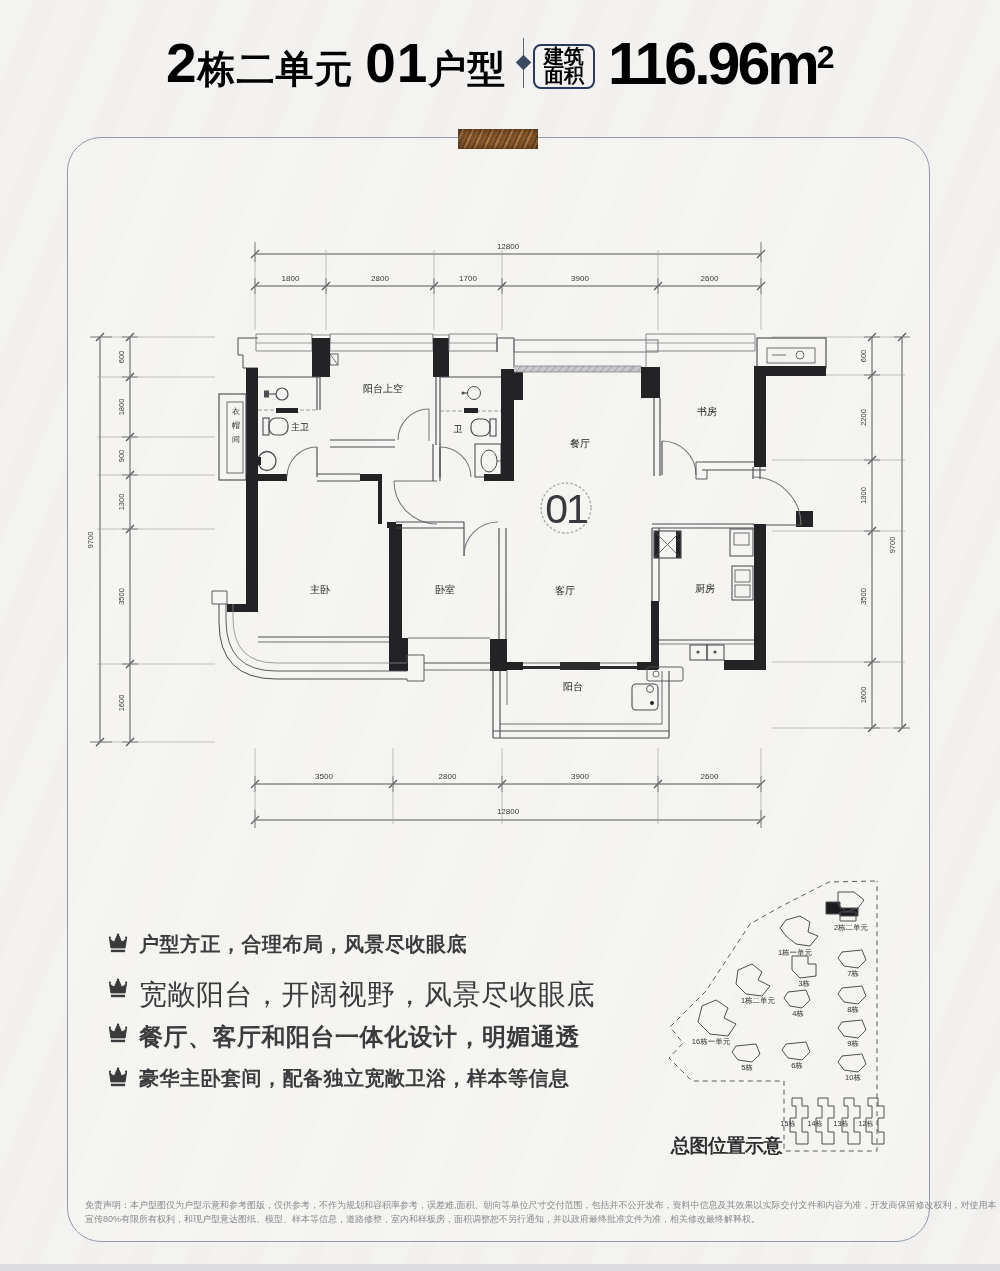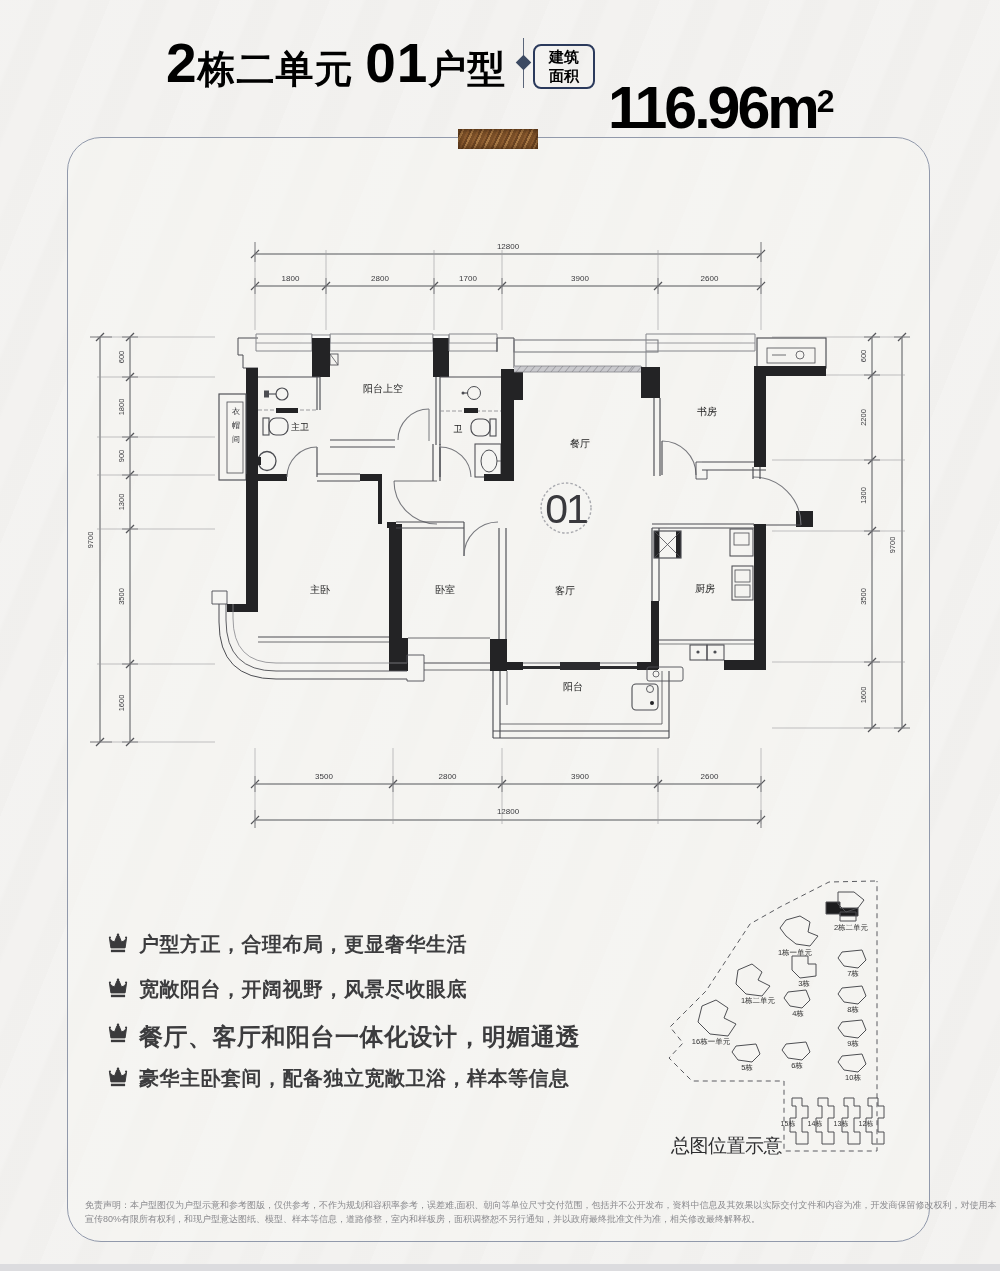--- a/index.html
+++ b/index.html
@@ -21,23 +21,23 @@
 <div class="abs" style="left:67px;top:137px;width:861px;height:1103px;border:1px solid #9199ab;border-radius:34px;background:rgba(246,245,243,0.55);"></div>
 
 <div class="abs" style="left:458px;top:129px;width:80px;height:20px;background:repeating-linear-gradient(115deg,#8a5a2e 0 2px,#6b4423 2px 4px,#a87844 4px 6px,#7a4f28 6px 9px);box-shadow:inset 0 0 6px rgba(40,20,5,0.75);"></div>
 
 <div class="abs navy" style="left:166px;top:31px;font-size:38px;font-weight:bold;letter-spacing:1px;white-space:nowrap;"><span style="font-size:55px;">2</span>栋二单元 <span style="font-size:55px;">01</span>户型</div>
 
 <div class="abs" style="left:523px;top:38px;width:1px;height:50px;background:#5a6579;"></div>
 
 <div class="abs" style="left:518px;top:57px;width:11px;height:11px;background:#3c4a62;transform:rotate(45deg);"></div>
 
-<div class="abs navy" style="left:533px;top:44px;width:58px;height:40px;border:2px solid #2b3a5c;border-radius:8px;text-align:center;font-weight:bold;font-size:15px;line-height:19px;padding-top:1px;">建筑<br>面积</div>
-
-<div class="abs navy" style="left:608px;top:30px;font-size:59px;font-weight:bold;white-space:nowrap;letter-spacing:-3px;margin-top:44px;">116.96m<span style="font-size:32px;vertical-align:16px;">2</span></div>
+<div class="abs navy" style="left:533px;top:44px;width:58px;height:40px;border:2px solid #2b3a5c;border-radius:8px;text-align:center;font-weight:bold;font-size:20px;line-height:19px;padding-top:1px;">建筑<br>面积</div>
+
+<div class="abs navy" style="left:608px;top:30px;font-size:59px;font-weight:bold;white-space:nowrap;letter-spacing:-3px;">116.96m<span style="font-size:32px;vertical-align:16px;">2</span></div>
 
 <svg class="abs" style="left:0;top:0;" width="1000" height="900" viewBox="0 0 1000 900" fill="none">
 
 <g stroke="#55565a" stroke-width="0.8">
       <line x1="255" y1="254" x2="761" y2="254" stroke-width="1"></line>
       <line x1="255" y1="242" x2="255" y2="262"></line>
       <line x1="761" y1="242" x2="761" y2="262"></line>
       <line x1="251" y1="258" x2="259" y2="250" stroke="#55565a" stroke-width="1.2"></line>
       <line x1="757" y1="258" x2="765" y2="250" stroke="#55565a" stroke-width="1.2"></line>
     </g>
@@ -470,31 +470,31 @@
 </svg>
 
 <svg class="abs" style="left:103px;top:932px;" width="30" height="22" viewBox="0 0 16 18">
     <path d="M2.2 13 L1 5 Q3.5 8.5 5.2 8 L7.2 3 Q8 1.8 8.8 3 L10.8 8 Q12.5 8.5 15 5 L13.8 13 Z" fill="#3a3a3c" stroke="#3a3a3c" stroke-width="0.8" stroke-linejoin="round"></path>
     <path d="M2.2 14.5 L13.8 14.5 L13.8 16.5 L2.2 16.5 Z" fill="#3a3a3c"></path>
     <circle cx="8" cy="2.2" r="1" fill="#3a3a3c"></circle>
     <circle cx="1.4" cy="4.6" r="0.9" fill="#3a3a3c"></circle>
     <circle cx="14.6" cy="4.6" r="0.9" fill="#3a3a3c"></circle>
   </svg>
 
-<div class="abs" style="left:139px;top:931px;font-size:20px;font-weight:bold;color:#3c3c3e;letter-spacing:0.5px;white-space:nowrap;">户型方正，合理布局，更显奢华生活</div>
+<div class="abs" style="left:139px;top:931px;font-size:20px;font-weight:bold;color:#3c3c3e;letter-spacing:0.5px;white-space:nowrap;">户型方正，合理布局，风景尽收眼底</div>
 
 <svg class="abs" style="left:103px;top:977px;" width="30" height="22" viewBox="0 0 16 18">
     <path d="M2.2 13 L1 5 Q3.5 8.5 5.2 8 L7.2 3 Q8 1.8 8.8 3 L10.8 8 Q12.5 8.5 15 5 L13.8 13 Z" fill="#3a3a3c" stroke="#3a3a3c" stroke-width="0.8" stroke-linejoin="round"></path>
     <path d="M2.2 14.5 L13.8 14.5 L13.8 16.5 L2.2 16.5 Z" fill="#3a3a3c"></path>
     <circle cx="8" cy="2.2" r="1" fill="#3a3a3c"></circle>
     <circle cx="1.4" cy="4.6" r="0.9" fill="#3a3a3c"></circle>
     <circle cx="14.6" cy="4.6" r="0.9" fill="#3a3a3c"></circle>
   </svg>
 
-<div class="abs" style="left:139px;top:976px;font-size:20px;font-weight:bold;color:#3c3c3e;letter-spacing:0.5px;white-space:nowrap;">宽敞阳台，开阔视野，风景尽收眼底</div>
+<div class="abs" style="left:139px;top:976px;font-size:28px;font-weight:normal;color:#3c3c3e;letter-spacing:0.5px;white-space:nowrap;">宽敞阳台，开阔视野，风景尽收眼底</div>
 
 <svg class="abs" style="left:103px;top:1022px;" width="30" height="22" viewBox="0 0 16 18">
     <path d="M2.2 13 L1 5 Q3.5 8.5 5.2 8 L7.2 3 Q8 1.8 8.8 3 L10.8 8 Q12.5 8.5 15 5 L13.8 13 Z" fill="#3a3a3c" stroke="#3a3a3c" stroke-width="0.8" stroke-linejoin="round"></path>
     <path d="M2.2 14.5 L13.8 14.5 L13.8 16.5 L2.2 16.5 Z" fill="#3a3a3c"></path>
     <circle cx="8" cy="2.2" r="1" fill="#3a3a3c"></circle>
     <circle cx="1.4" cy="4.6" r="0.9" fill="#3a3a3c"></circle>
     <circle cx="14.6" cy="4.6" r="0.9" fill="#3a3a3c"></circle>
   </svg>
 
 <div class="abs" style="left:139px;top:1021px;font-size:24px;font-weight:bold;color:#3c3c3e;letter-spacing:0.5px;white-space:nowrap;">餐厅、客厅和阳台一体化设计，明媚通透</div>
@@ -571,19 +571,19 @@
 <path d="M204 238 L214 238 L214 246 L220 246 L220 258 L214 258 L214 272 L220 272 L220 284 L208 284 L208 272 L202 272 L202 258 L208 258 L208 246 L204 246 Z" fill="none" stroke="#4e4f53" stroke-width="1.0"></path>
 
 <path d="M228 238 L238 238 L238 246 L244 246 L244 258 L238 258 L238 272 L244 272 L244 284 L232 284 L232 272 L226 272 L226 258 L232 258 L232 246 L228 246 Z" fill="none" stroke="#4e4f53" stroke-width="1.0"></path>
 
 <text x="148" y="266" font-size="7" fill="#333" text-anchor="middle" font-family="Liberation Sans,sans-serif">15栋</text>
     <text x="175" y="266" font-size="7" fill="#333" text-anchor="middle" font-family="Liberation Sans,sans-serif">14栋</text>
     <text x="201" y="266" font-size="7" fill="#333" text-anchor="middle" font-family="Liberation Sans,sans-serif">13栋</text>
     <text x="226" y="266" font-size="7" fill="#333" text-anchor="middle" font-family="Liberation Sans,sans-serif">12栋</text>
 </svg>
 
-<div class="abs" style="left:671px;top:1133px;font-size:19px;font-weight:normal;color:#2e2e30;letter-spacing:-0.5px;">总图位置示意</div>
+<div class="abs" style="left:671px;top:1133px;font-size:19px;font-weight:bold;color:#2e2e30;letter-spacing:-0.5px;">总图位置示意</div>
 
 <div class="abs" style="left:85px;top:1199px;width:830px;font-size:9px;color:#8a8a8e;text-align:center;white-space:nowrap;">免责声明：本户型图仅为户型示意和参考图版，仅供参考，不作为规划和容积率参考，误差难,面积、朝向等单位尺寸交付范围，包括并不公开发布，资料中信息及其效果以实际交付文件和内容为准，开发商保留修改权利，对使用本</div>
 
 <div class="abs" style="left:85px;top:1213px;width:830px;font-size:9px;color:#8a8a8e;white-space:nowrap;">宣传80%有限所有权利，和现户型意达图纸、模型、样本等信息，道路修整，室内和样板房，面积调整恕不另行通知，并以政府最终批准文件为准，相关修改最终解释权。</div>
 
 <div class="abs" style="left:0;top:1264px;width:1000px;height:7px;background:#dcdcdf;"></div>
 
 </body></html>

